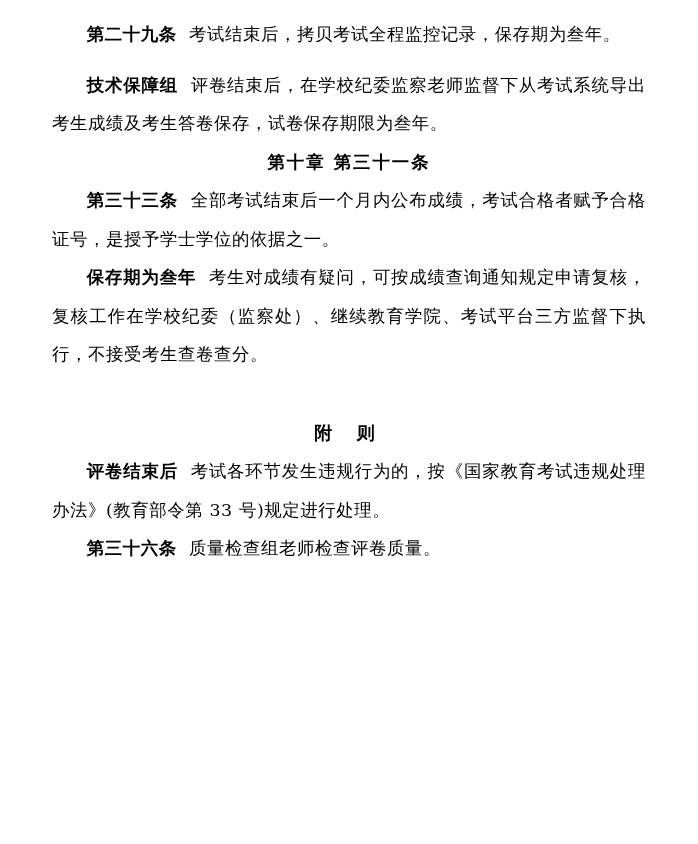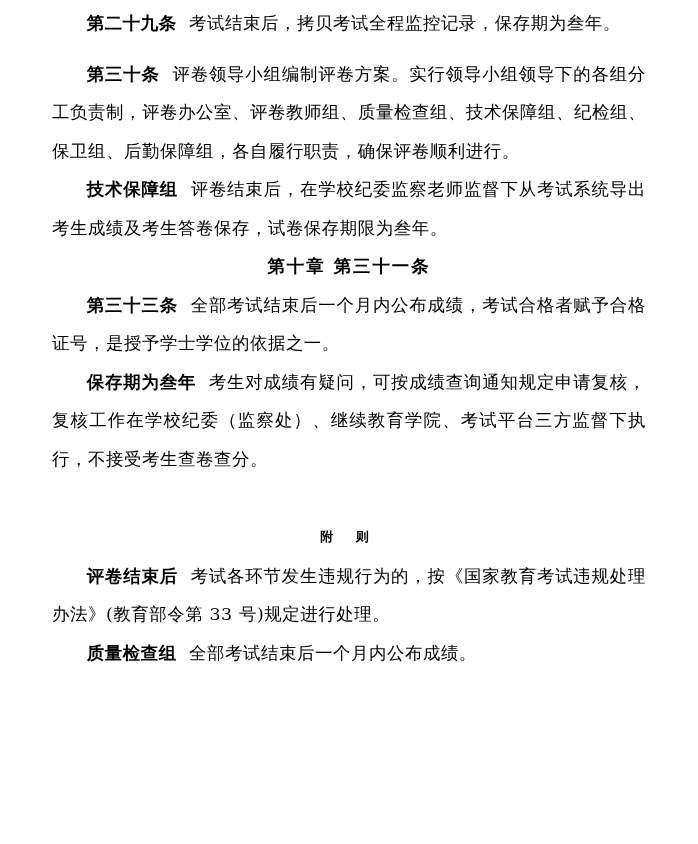--- a/index.html
+++ b/index.html
@@ -37,50 +37,47 @@
     margin: 0;
     font-size: 17.4px;
     line-height: 38.5px;
     text-align: center;
     font-weight: bold;
     letter-spacing: 2px;
     text-indent: 0;
   }
   p.heading-wide {
     margin: 0;
-    font-size: 13px;
+    font-size: 18px;
     line-height: 38.5px;
     text-align: center;
     font-weight: bold;
     letter-spacing: 9px;
     text-indent: 0;
   }
   .lbl {
     font-weight: bold;
   }
   .gap-sm { height: 12px; }
   .gap-lg { height: 40px; }
-  .first-top { padding-top: 4px; }
+  .first-top { padding-top: 15px; }
 </style>
 </head>
 <body>
 
 <div class="page">
   <div class="body-text">
 
     <p class="para first-top">
       <span class="lbl">第二十九条</span>&nbsp;&nbsp;<span>考试结束后，拷贝考试全程监控记录，保存期为叁年。</span>
     </p>
 
     <div class="gap-sm"></div>
 
 
-    <p class="para">
-      <span class="lbl">第三十条</span>&nbsp;&nbsp;<span>评卷领导小组编制评卷方案。实行领导小组领导下的各组分工负责制，评卷办公室、评卷教师组、质量检查组、技术保障组、纪检组、保卫组、后勤保障组，各自履行职责，确保评卷顺利进行。</span>
-    </p>
 
 
     <p class="para">
       <span class="lbl">技术保障组</span>&nbsp;&nbsp;<span>评卷结束后，在学校纪委监察老师监督下从考试系统导出考生成绩及考生答卷保存，试卷保存期限为叁年。</span>
     </p>
 
     <p class="heading">第十章  第三十一条</p>
 
     <p class="para">
       <span class="lbl">第三十三条</span>&nbsp;&nbsp;<span>全部考试结束后一个月内公布成绩，考试合格者赋予合格证号，是授予学士学位的依据之一。</span>
@@ -92,17 +89,17 @@
 
     <div class="gap-lg"></div>
 
     <p class="heading-wide">附  则</p>
 
     <p class="para">
       <span class="lbl">评卷结束后</span>&nbsp;&nbsp;<span>考试各环节发生违规行为的，按《国家教育考试违规处理办法》(教育部令第 33 号)规定进行处理。</span>
     </p>
 
     <p class="para">
-      <span class="lbl">质量检查组</span>&nbsp;&nbsp;<span>全部考试结束后一个月内公布成绩。</span>
+      <span class="lbl">第三十六条</span>&nbsp;&nbsp;<span>质量检查组老师检查评卷质量。</span>
     </p>
 
   </div>
 </div>
 
 </body></html>

